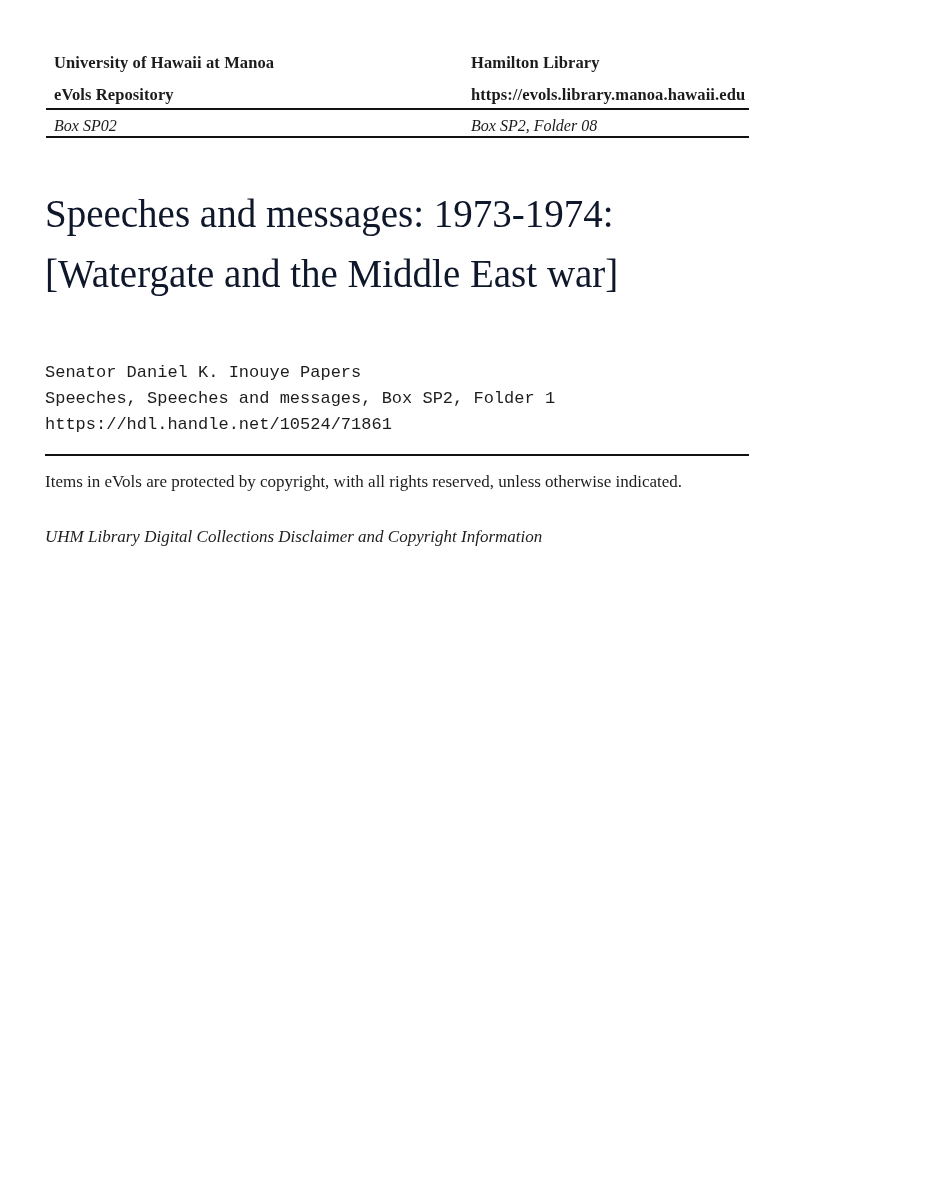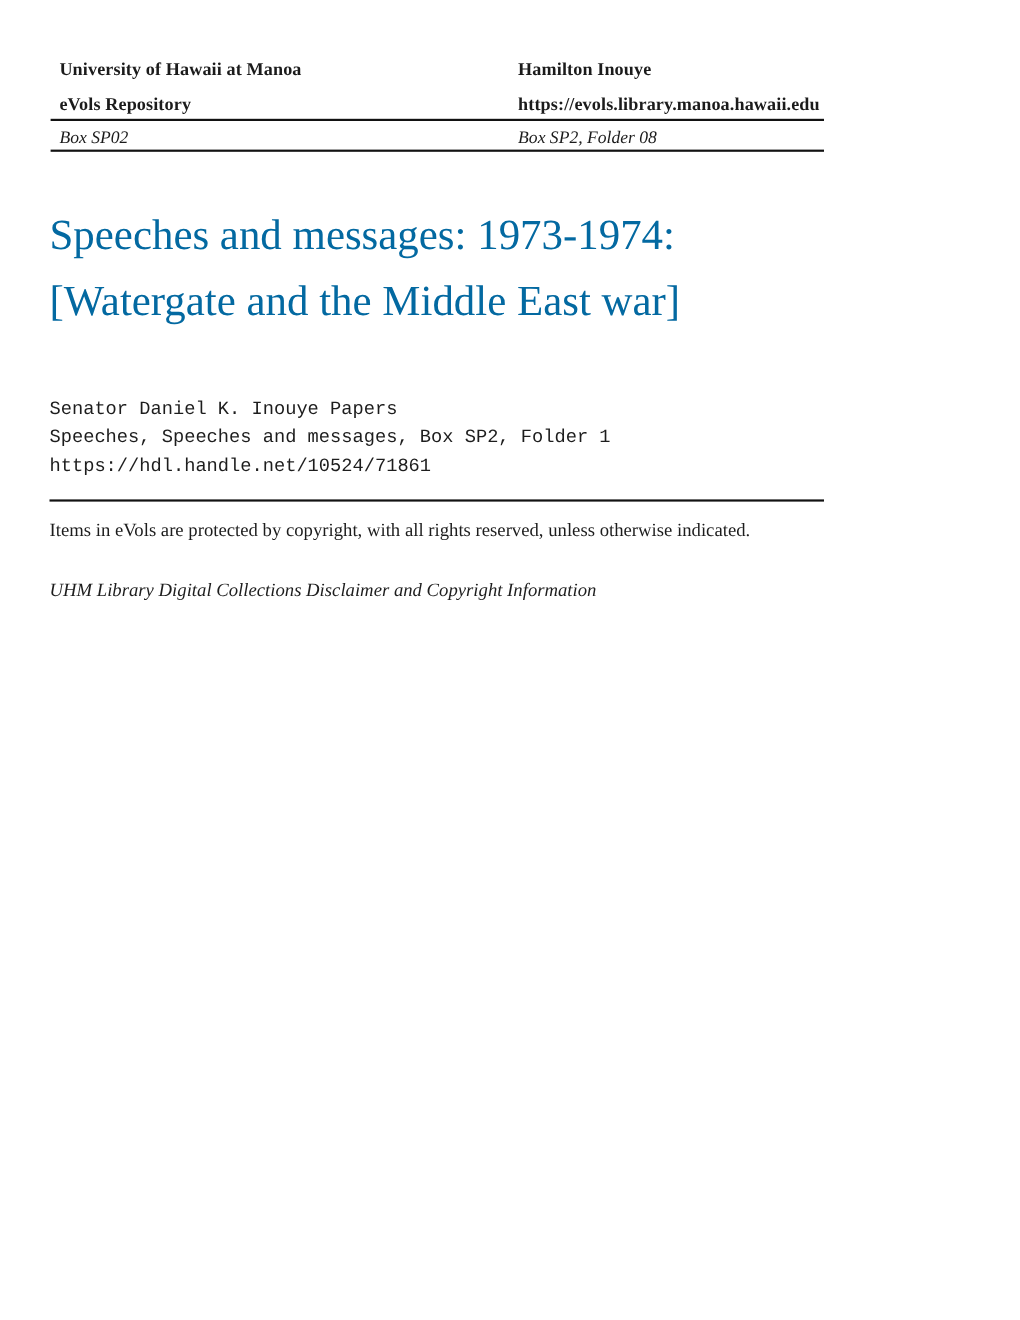--- a/index.html
+++ b/index.html
@@ -36,21 +36,21 @@
     height: 2px;
   }
 
   
   .doc-title {
     position: absolute;
     left: 45px;
     top: 184px;
     font-size: 39px;
     line-height: 60px;
-    color: #0369a1;
+    color: #0f172a;
     white-space: nowrap;
   }
 
   
   .meta {
     position: absolute;
     left: 45px;
     top: 360px;
     font-size: 17px;
     line-height: 26px;
@@ -71,21 +71,21 @@
     cursor: pointer;
   }
 </style>
 </head>
 <body>
 
 <div class="page">
 
   <div class="abs hdr-bold" style="left:54px; top:53px;">University of Hawaii at Manoa</div>
 
-  <div class="abs hdr-bold" style="left:471px; top:53px;">Hamilton Inouye</div>
+  <div class="abs hdr-bold" style="left:471px; top:53px;">Hamilton Library</div>
 
   <div class="abs hdr-bold" style="left:54px; top:85px;">eVols Repository</div>
 
   <div class="abs hdr-bold" style="left:471px; top:85px;">https://evols.library.manoa.hawaii.edu</div>
 
   <div class="rule" style="left:46px; top:108px; width:833px;"></div>
 
   <div class="abs hdr-small" style="left:54px; top:117px;">Box SP02</div>
 
   <div class="abs hdr-small" style="left:471px; top:117px;text-align:right;">Box SP2, Folder 08</div>

